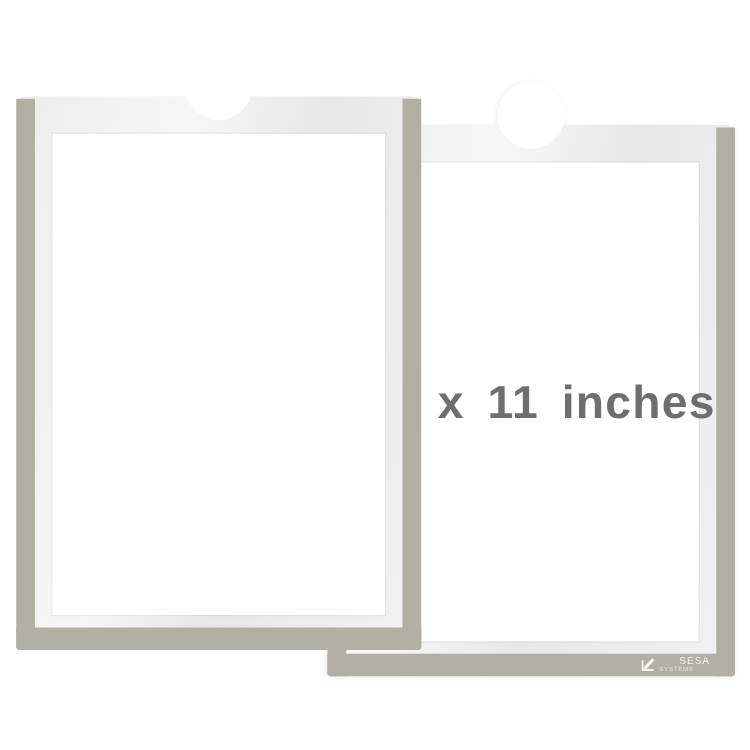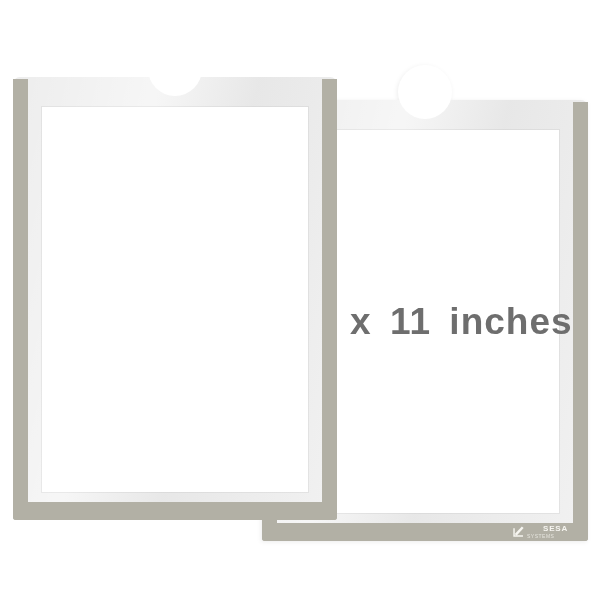--- a/index.html
+++ b/index.html
@@ -101,21 +101,21 @@
   }
   .logo-icon { display: block; }
   .logo-text {
     display: flex;
     flex-direction: column;
     justify-content: center;
     line-height: 1;
   }
   .logo-name {
     font-size: 8px;
-    font-weight: 700;
+    font-weight: 400;
     letter-spacing: 0.8px;
     color: var(--logo-white, #f6f5f0);
     margin-left: 16px;
   }
   .logo-sub {
     font-size: 5px;
     font-weight: 400;
     letter-spacing: 0.5px;
     color: var(--logo-white, #f6f5f0);
     opacity: 0.75;

